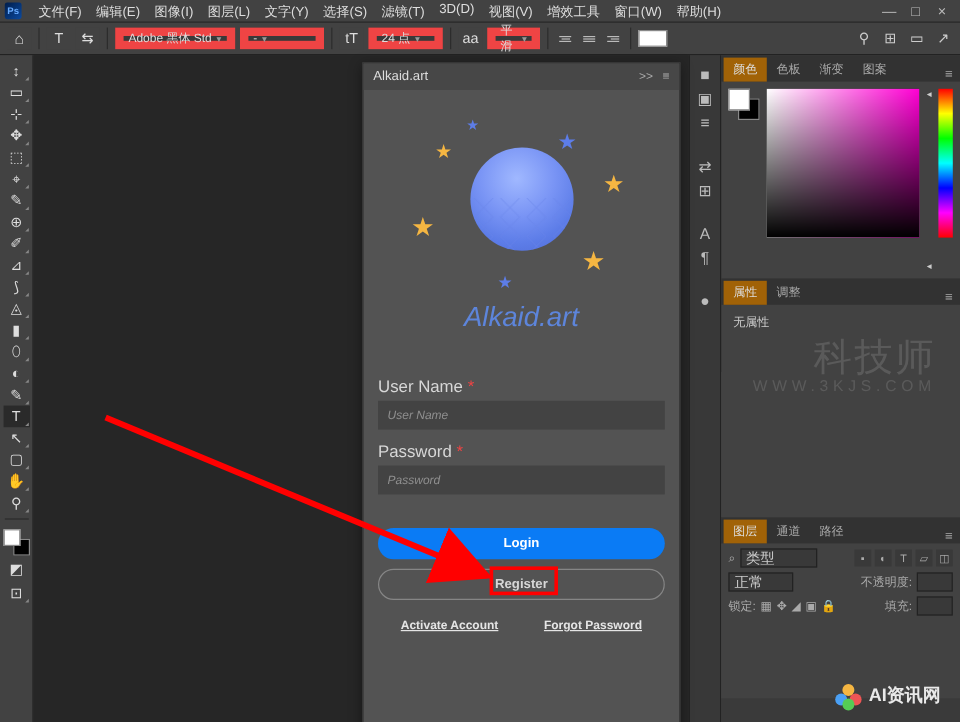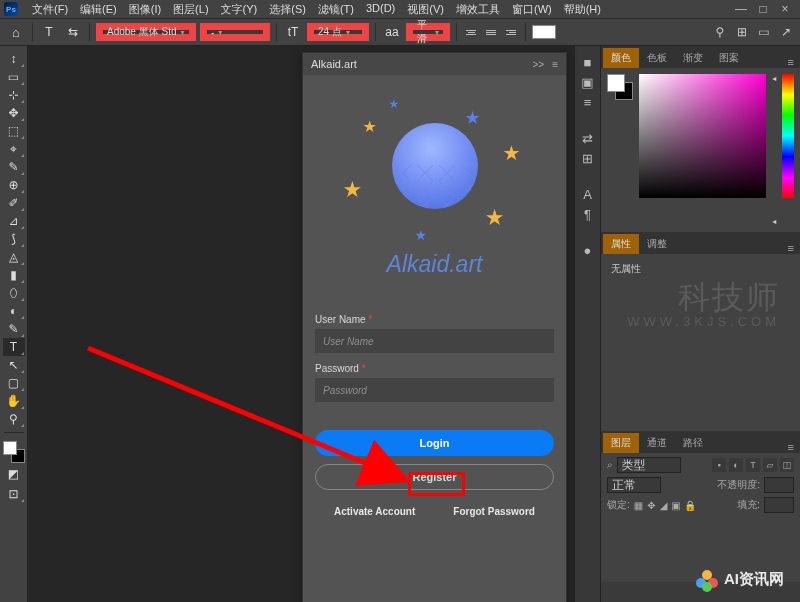--- a/index.html
+++ b/index.html
@@ -47,28 +47,28 @@
   .plugin-body{padding:16px 12px 8px;display:flex;flex-direction:column;align-items:center;}
   .logo-area{width:200px;height:150px;position:relative;display:flex;align-items:center;justify-content:center;}
   .planet{width:86px;height:86px;border-radius:50%;background:radial-gradient(circle at 45% 30%, #a0b8ff 0%, #7a95f5 40%, #5d7de8 70%, #4d69d4 100%);position:relative;overflow:hidden;}
   .planet::before{content:'';position:absolute;left:0;right:0;bottom:0;height:44px;background:
      linear-gradient(135deg,transparent 48%,#6b86ea 50%,transparent 52%) 0 0/22px 16px,
      linear-gradient(-135deg,transparent 48%,#6b86ea 50%,transparent 52%) 0 0/22px 16px;opacity:.65;}
   .star{position:absolute;color:#f5b642;}
   .star.blue{color:#5d7de8;}
   .logo-text{font-size:23px;color:#5d85db;margin-top:10px;font-weight:500;font-style:italic;}
   .form{width:100%;margin-top:36px;}
-  .form-label{font-size:10px;color:#d7d7d7;margin-bottom:4px;}
+  .form-label{font-size:14px;color:#d7d7d7;margin-bottom:4px;}
   .form-label .ast{color:#ef4444;}
   .form-input{width:100%;height:24px;background:#434343;border:none;padding:0 8px;color:#ccc;font-size:10px;font-style:italic;margin-bottom:10px;}
   .form-input::placeholder{color:#8f8f8f;font-style:italic;}
   .btn-login{width:100%;height:26px;background:#0a7bf5;border:none;border-radius:13px;color:#fff;font-size:11px;font-weight:bold;cursor:pointer;margin-top:18px;}
   .btn-register{width:100%;height:26px;background:transparent;border:1px solid #868686;border-radius:13px;color:#d7d7d7;font-size:11px;font-weight:bold;cursor:pointer;margin-top:8px;position:relative;}
   .links{display:flex;justify-content:space-around;width:100%;margin-top:16px;font-size:10px;font-weight:bold;}
-  .links span{cursor:pointer;color:#e5e5e5;}
+  .links span{cursor:pointer;color:#e5e5e5;text-decoration:underline;}
   
   
   .dock-strip{width:26px;background:#383838;border-left:1px solid #222;display:flex;flex-direction:column;align-items:center;padding-top:6px;gap:6px;}
   .dock-strip .ds{width:20px;height:20px;display:flex;align-items:center;justify-content:center;color:#bbb;font-size:13px;}
   .dock-strip .gap{height:16px;}
   
   
   .panels{width:200px;background:#424242;border-left:1px solid #222;display:flex;flex-direction:column;}
   .panel-tabs{height:22px;background:#323232;display:flex;align-items:flex-end;padding-left:2px;gap:0;}
   .panel-tabs .tab{padding:3px 8px;font-size:10px;color:#aaa;cursor:pointer;}

